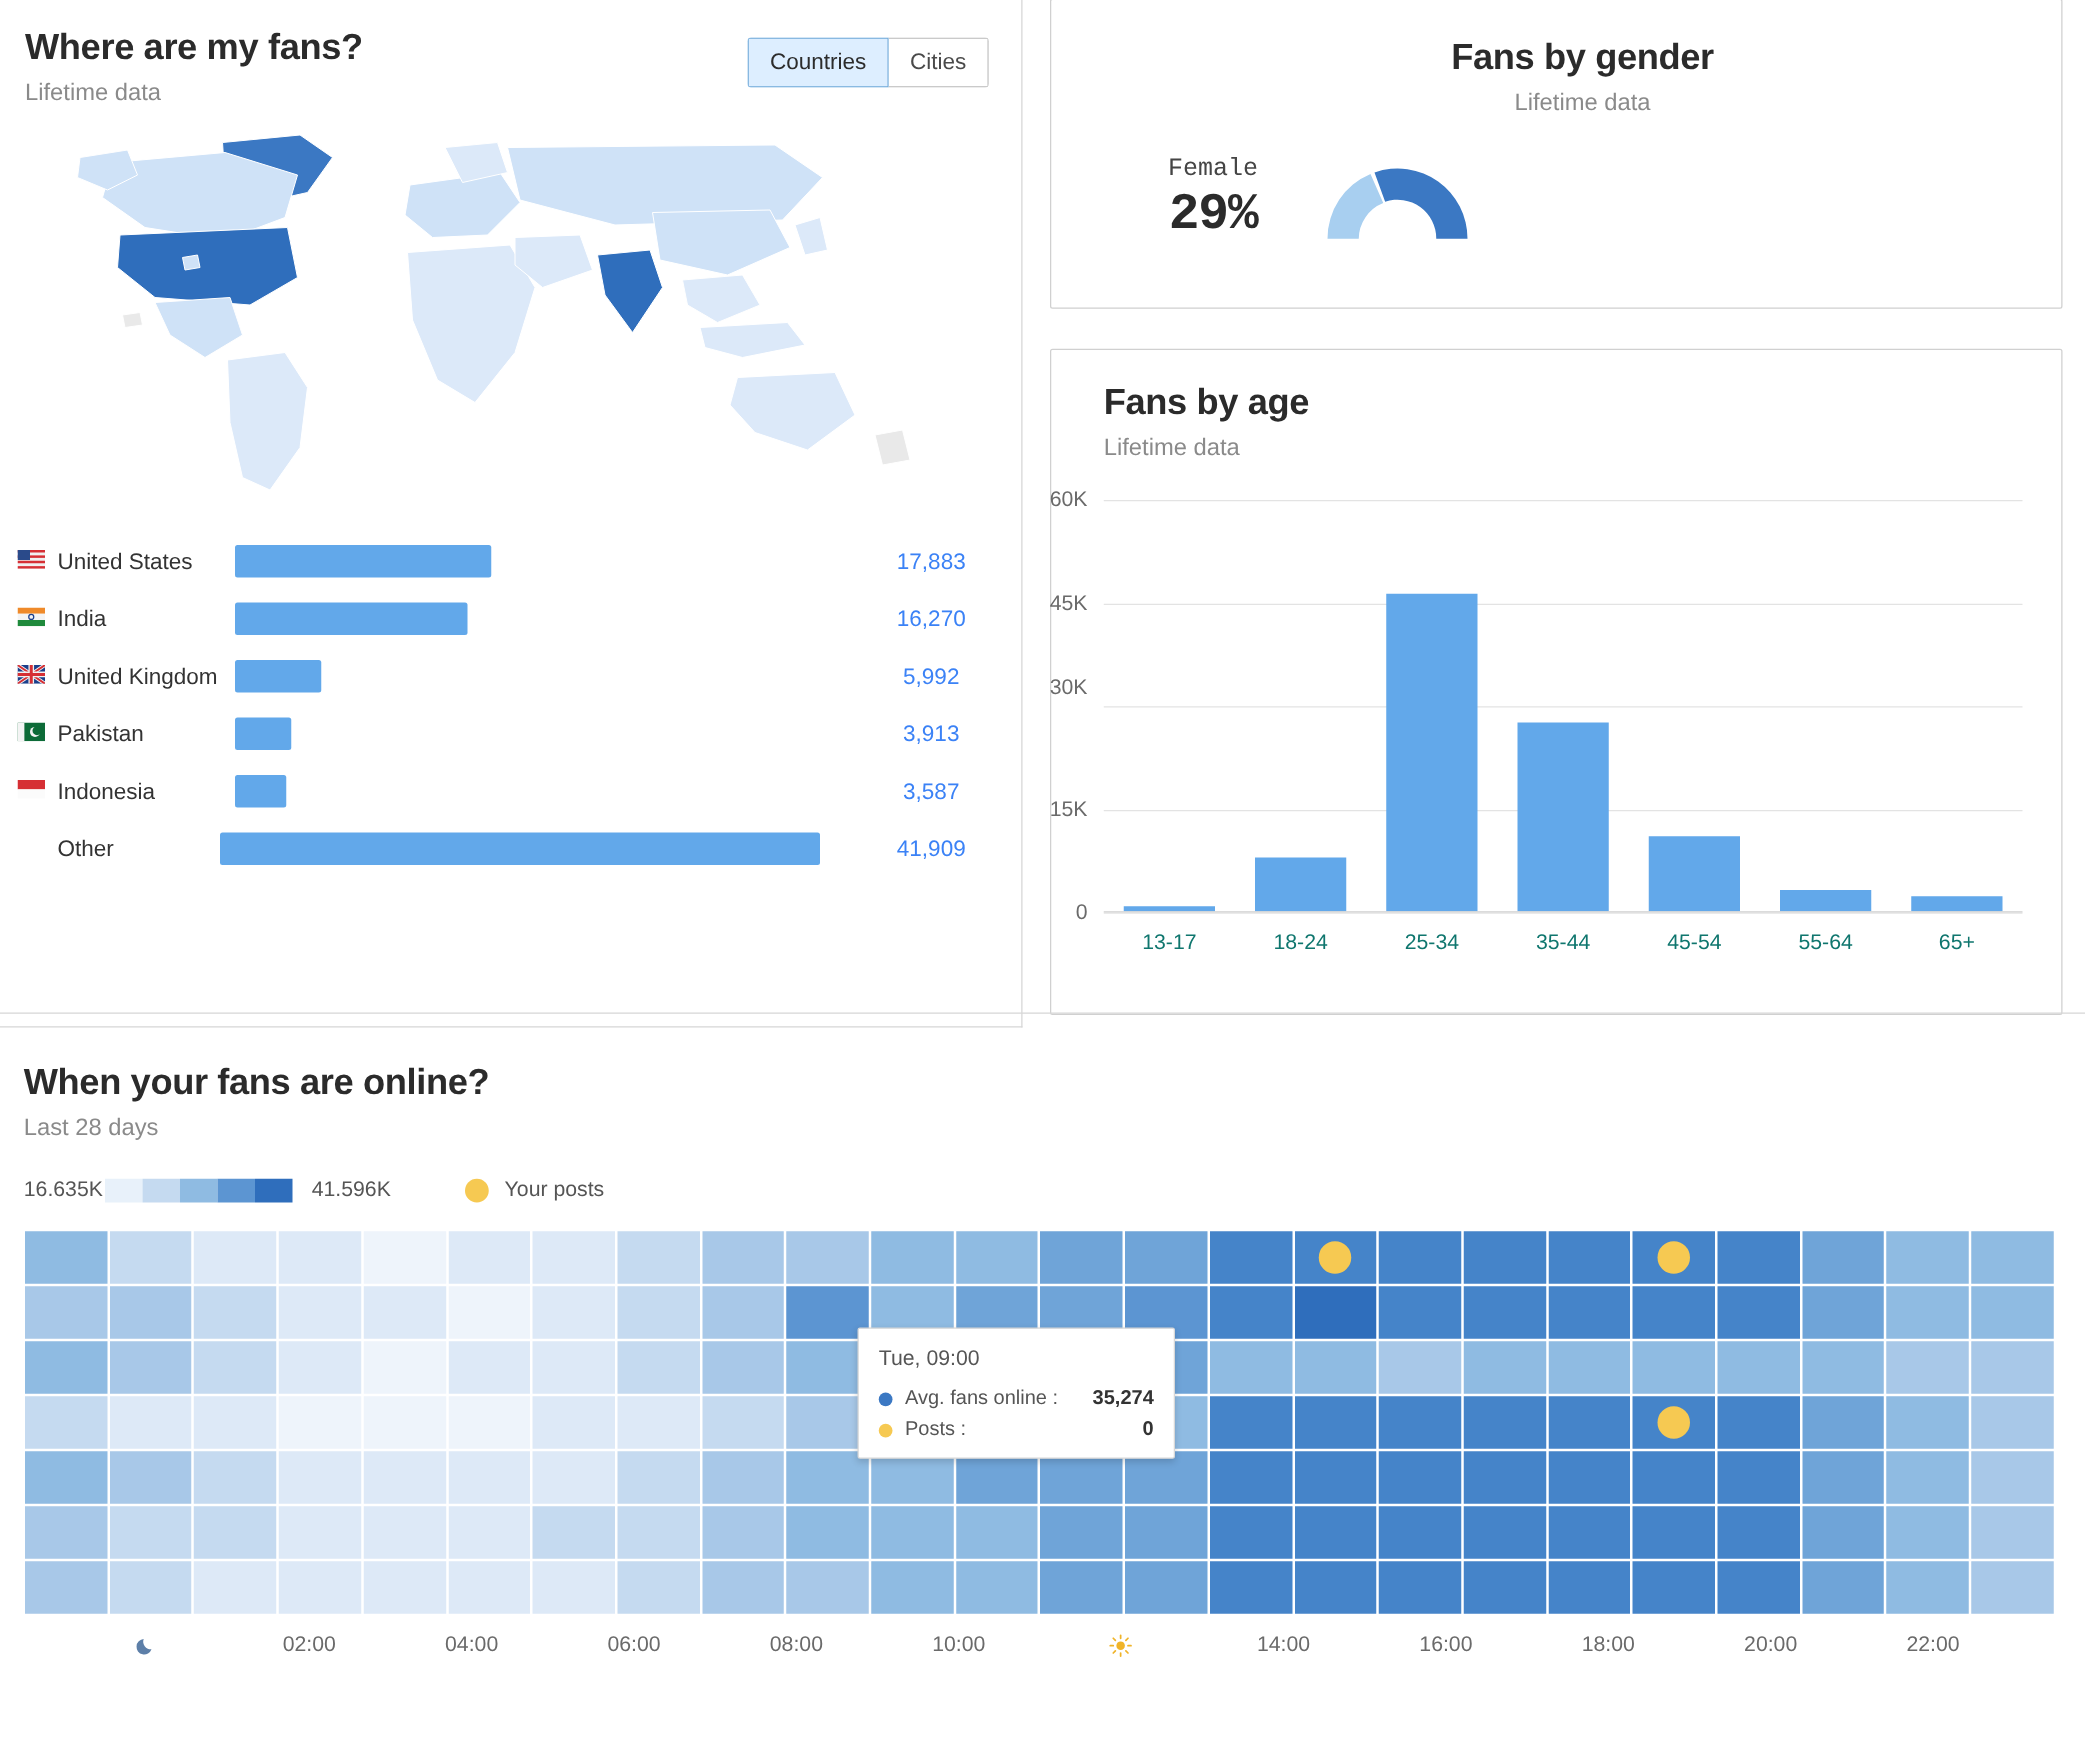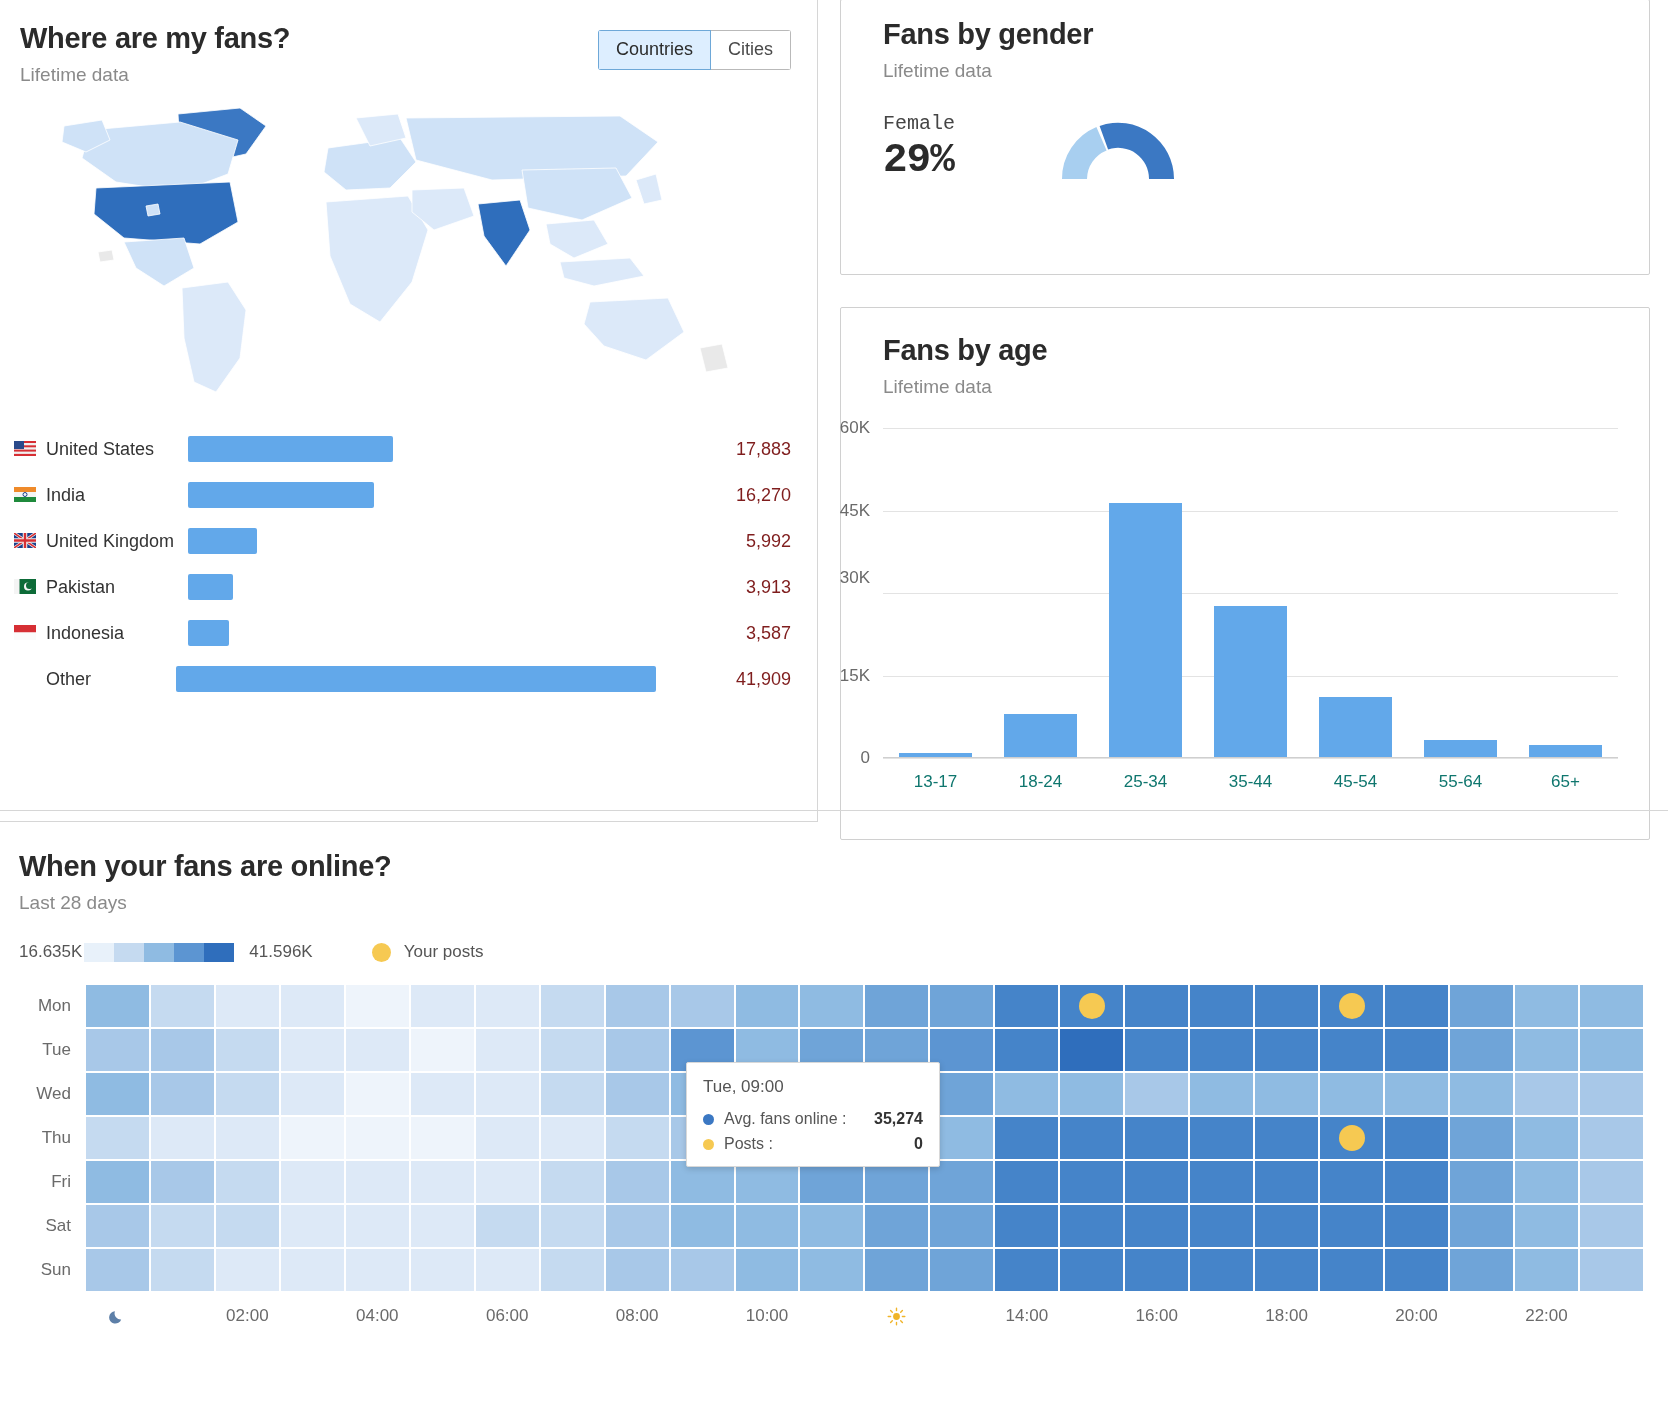--- a/index.html
+++ b/index.html
@@ -23,21 +23,21 @@
     position:relative;
     background:#fff;
   }
   .right-col { width:850px; height:822px; padding:0 18px 0 22px; }
 
   .card {
     border:1px solid #d0d0d0;
     background:#fff;
     border-radius:2px;
   }
-  .card-gender { height:276px; margin-top:-1px; padding:18px 0 0 42px; position:relative; }
+  .card-gender { height:248px; margin-top:-1px; padding:30px 0 0 42px; position:relative;text-align:center; }
   .card-age { height:533px; margin-top:32px; padding:26px 0 0 42px; position:relative; }
 
   h2.title {
     font-size:29px; font-weight:bold; letter-spacing:-0.3px;
     color:#2b2b2b; margin:0;
   }
   .subtitle { font-size:19px; color:#8a8a8a; margin-top:9px; }
 
   
   .left-head { padding:22px 26px 0 20px; display:flex; justify-content:space-between; align-items:flex-start;}
@@ -54,21 +54,21 @@
   .map-box { position:relative; width:818px; height:330px; margin-top:4px; }
   .map-box svg { position:absolute; left:60px; top:6px; }
 
   
   .countries { padding:6px 26px 0 12px; }
   .crow { display:flex; align-items:center; height:46px; }
   .cflag { width:26px; font-size:19px; line-height:1; text-align:center; }
   .cname { width:150px; font-size:18px; color:#333; padding-left:8px; white-space:nowrap; }
   .cbarwrap { flex:1; position:relative; height:26px; display:flex; align-items:center; }
   .cbar { height:26px; background:#62a8ea; border-radius:2px; }
-  .cval { width:92px; text-align:right; font-size:18px; color:#7f1d1d; }
+  .cval { width:92px; text-align:center; font-size:18px; color:#3b82f6; }
 
   
   .gender-body { display:flex; align-items:flex-end; margin-top:30px; }
   .g-block { width:175px;font-family:Liberation Mono, monospace; }
   .g-label { font-size:20px; color:#454545; }
   .g-pct { font-size:41px; font-weight:bold; color:#2b2b2b; margin-top:2px; letter-spacing:-1px;}
   .g-gauge { width:120px; height:62px; margin:0 6px 2px 0; }
 
   
   .age-chart { position:relative; width:735px; height:330px; margin-top:30px; }
@@ -364,29 +364,20 @@
         </span>
       <span class="legend-max">41.596K</span>
       <span class="legend-posts">
         <span class="dot-yellow"></span>
         <span>Your posts</span>
       </span>
     </div>
 
     <div class="hm-wrap">
       <div class="hm-grid">
-        <div class="hm-daycol">
-            <div>Mon</div>
-            <div>Tue</div>
-            <div>Wed</div>
-            <div>Thu</div>
-            <div>Fri</div>
-            <div>Sat</div>
-            <div>Sun</div>
-          </div>
         <div class="hm-cells">
             <div class="hm-row">
               <div class="hm-cell" style="background: rgb(143, 187, 226);"></div>
               <div class="hm-cell" style="background: rgb(197, 218, 240);"></div>
               <div class="hm-cell" style="background: rgb(221, 233, 247);"></div>
               <div class="hm-cell" style="background: rgb(221, 233, 247);"></div>
               <div class="hm-cell" style="background: rgb(238, 244, 251);"></div>
               <div class="hm-cell" style="background: rgb(221, 233, 247);"></div>
               <div class="hm-cell" style="background: rgb(221, 233, 247);"></div>
               <div class="hm-cell" style="background: rgb(197, 218, 240);"></div>

